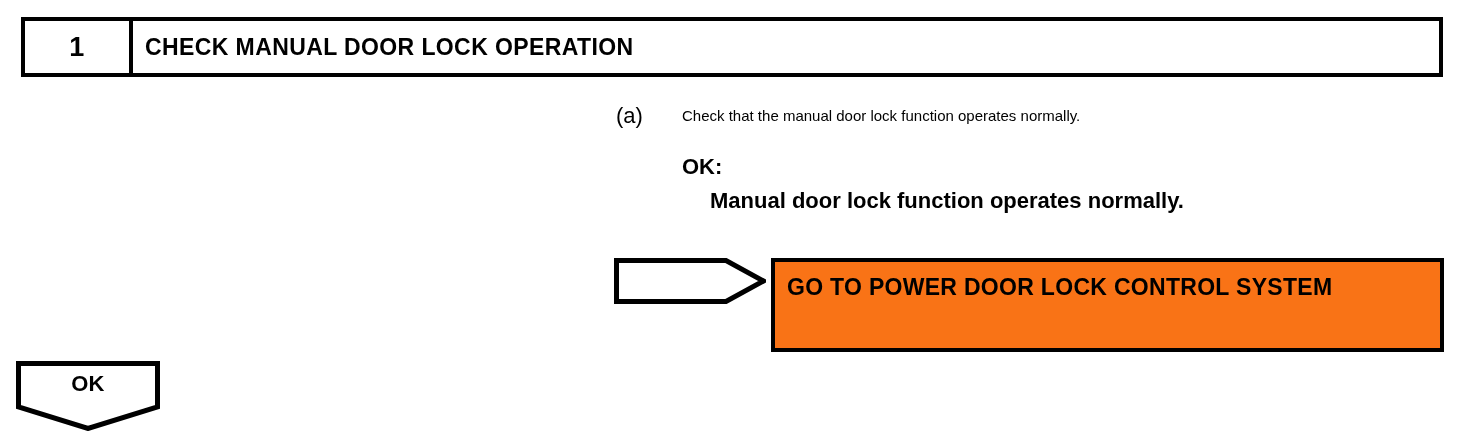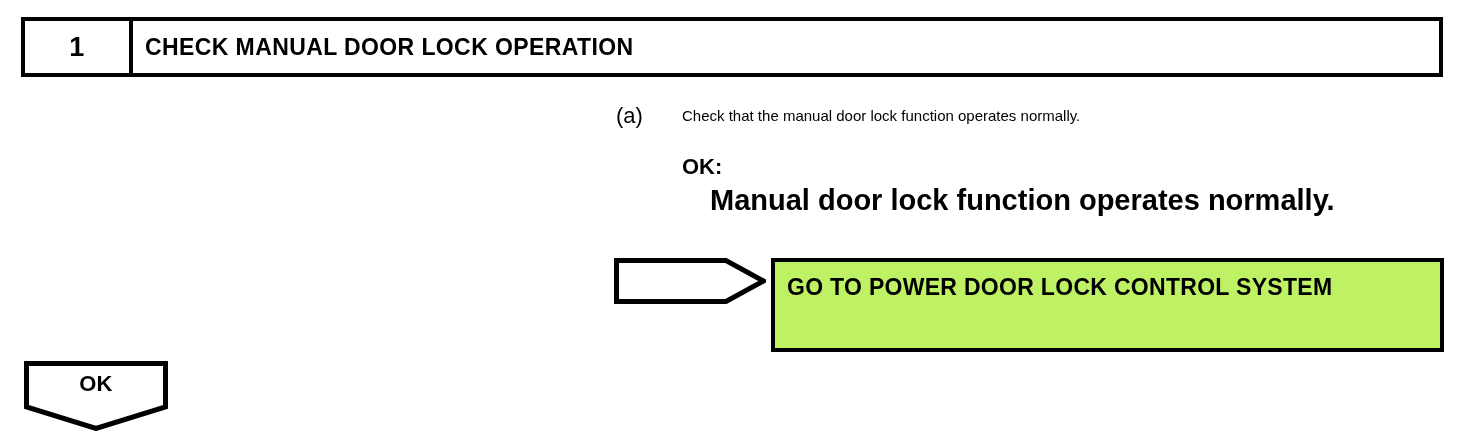--- a/index.html
+++ b/index.html
@@ -82,21 +82,21 @@
     line-height: 31px;
     max-width: 690px;
   }
   .proc-ok-label {
     font-size: 22px;
     font-weight: bold;
     line-height: 31px;
     margin-top: 20px;
   }
   .proc-ok-value {
-    font-size: 29px;
+    font-size: 22px;
     font-weight: bold;
     line-height: 31px;
     padding-left: 28px;
     margin-top: 3px;
   }
 
   
   .ng-branch {
     position: absolute;
     left: 614px;
@@ -126,35 +126,35 @@
     justify-content: center;
     font-size: 22px;
     font-weight: bold;
     letter-spacing: 0.3px;
   }
   .result-box {
     width: 673px;
     min-height: 94px;
     box-sizing: border-box;
     border: 4px solid #000000;
-    background: #bef264;
+    background: #f97316;
     padding: 9px 12px 10px 12px;
     margin-left: 5px;
   }
   .result-text {
     font-size: 23px;
     font-weight: bold;
     line-height: 32px;
     letter-spacing: 0.3px;
   }
 
   
   .ok-branch {
     position: absolute;
-    left: 24px;
+    left: 16px;
     top: 361px;
     width: 172px;
     height: 70px;
   }
   .flow-arrow-down .shape {
     display: block;
     width: 144px;
     height: 70px;
   }
   .flow-arrow-down {

